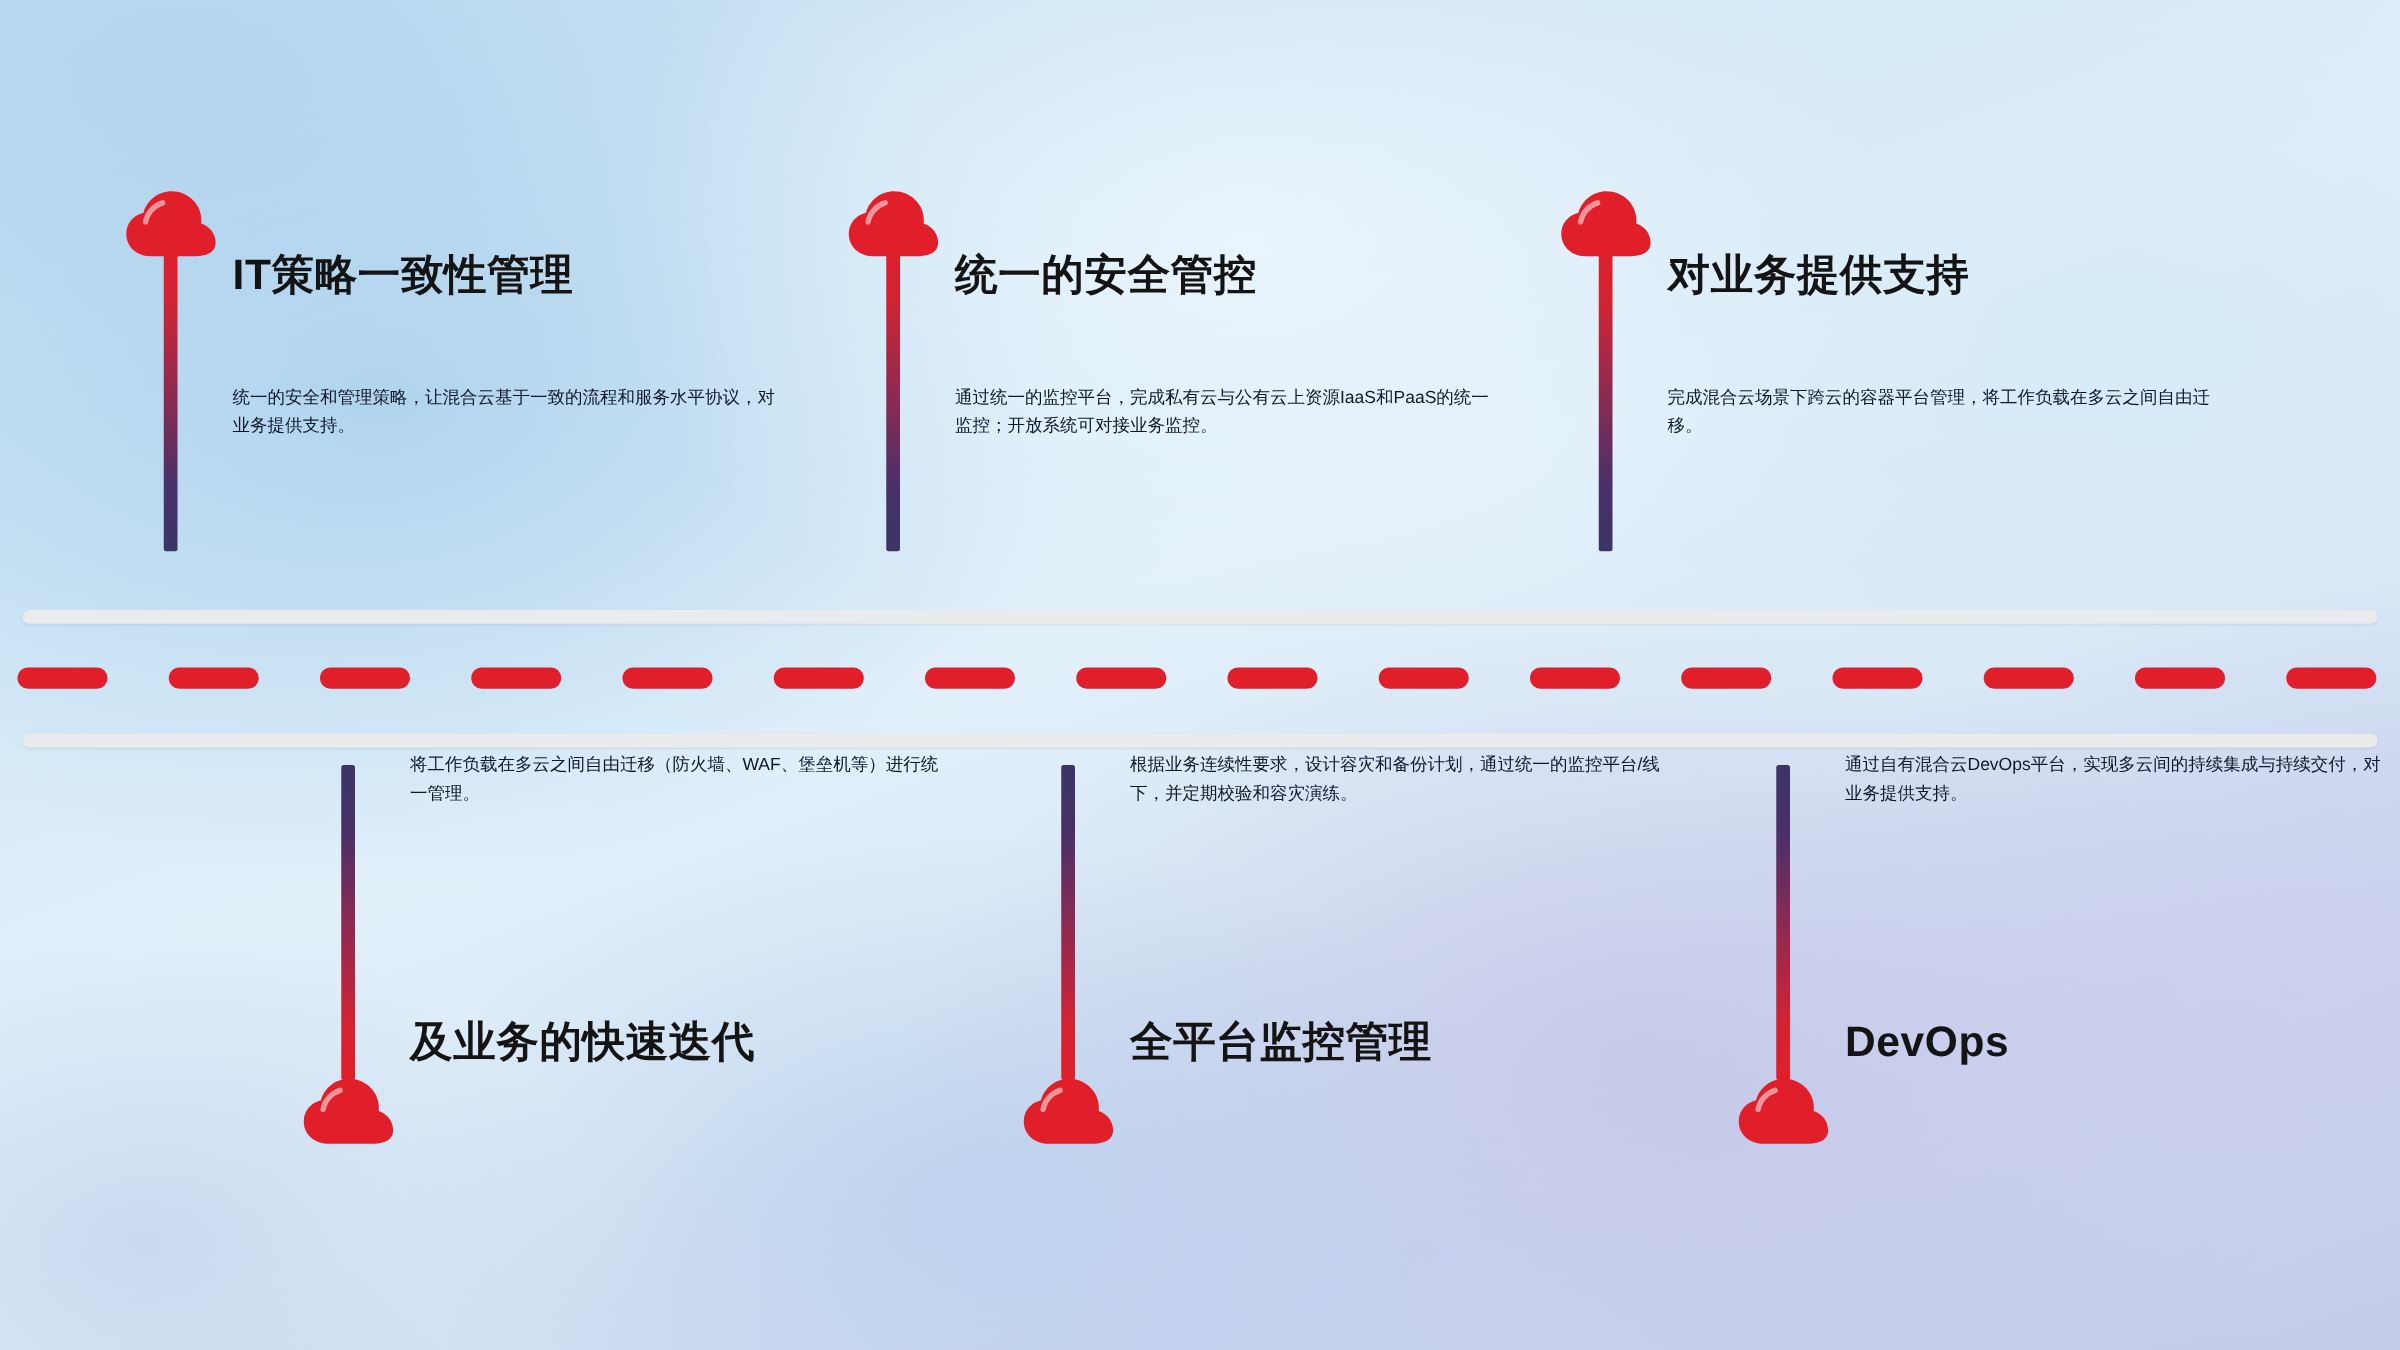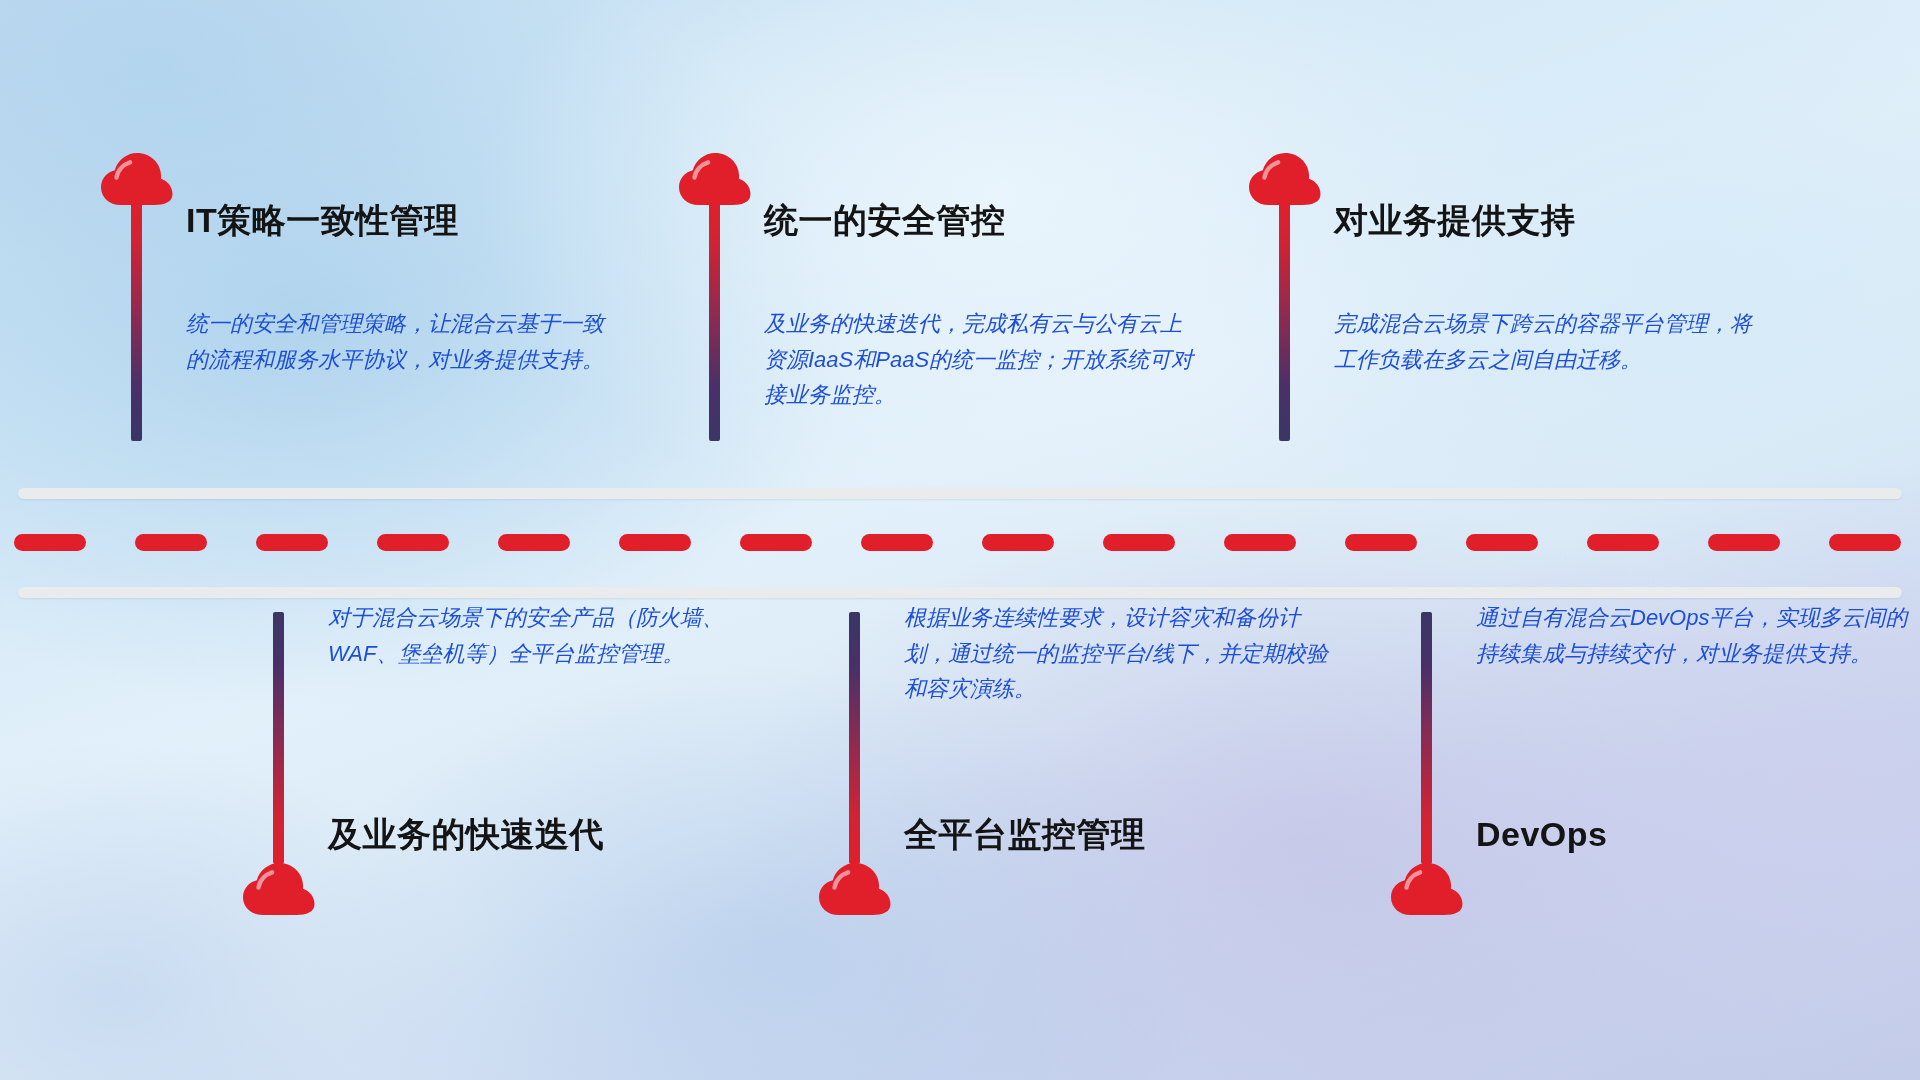--- a/index.html
+++ b/index.html
@@ -39,21 +39,21 @@
   .col.bottom{top:612px;}
 
   .marker{position:relative;width:74px;height:0;}
   .cloud{position:absolute;width:74px;height:56px;}
   .stem{position:absolute;width:11px;border-radius:2px;left:31px;}
   .stem.down{background:linear-gradient(180deg,#e01f2b 0%,#d22333 18%,#8f2a50 48%,#4a3068 78%,#3b3566 100%);}
   .stem.up{background:linear-gradient(180deg,#3b3566 0%,#4a3068 22%,#8f2a50 52%,#d22333 82%,#e01f2b 100%);}
 
   .heading{font-size:34px;font-weight:700;color:#141414;letter-spacing:.5px;
            white-space:nowrap;line-height:1;}
-  .body{font-size:22px;line-height:1.62;color:#1d4ed8;width:auto;font-style:italic;}
+  .body{font-size:14px;line-height:1.62;color:#0f172a;width:auto;}
 
   
   .col.top .cloud{top:0;left:0;}
   .col.top .stem{top:46px;height:245px;}
   .col.top .heading{position:absolute;left:86px;top:53px;}
   .col.top .body{position:absolute;left:86px;top:156px;width:436px;}
 
   
   .col.bottom .stem{top:0px;height:252px;}
   .col.bottom .cloud{top:248px;left:0;}
@@ -95,21 +95,21 @@
     <div class="marker">
       <div class="stem down"></div>
       <div class="cloud">
         <svg viewBox="0 0 74 56" width="74" height="56">
           <path d="M20.5 55C9.2 55 1 47.2 1 37.2c0-8.4 5.8-15.2 13.8-17C17.4 10.5 26.4 3 37.2 3c13.2 0 23.9 10.3 23.9 23 0 .9-.1 1.8-.2 2.7 6.9 2.2 11.6 8.3 11.6 15.4C72.5 52.5 64.2 55 54.3 55z" fill="#e01f2b"></path>
           <path d="M16.5 27.5c1.2-7.2 6.6-13 13.6-15.2" fill="none" stroke="#f4a0a6" stroke-width="4.4" stroke-linecap="round" opacity="0.9"></path>
         </svg>
       </div>
     </div>
     <div class="heading">统一的安全管控</div>
-    <div class="body">及业务的快速迭代，完成私有云与公有云上资源IaaS和PaaS的统一监控；开放系统可对接业务监控。</div>
+    <div class="body">通过统一的监控平台，完成私有云与公有云上资源IaaS和PaaS的统一监控；开放系统可对接业务监控。</div>
   </div>
 
   <div class="col top" style="left:1248px;">
     <div class="marker">
       <div class="stem down"></div>
       <div class="cloud">
         <svg viewBox="0 0 74 56" width="74" height="56">
           <path d="M20.5 55C9.2 55 1 47.2 1 37.2c0-8.4 5.8-15.2 13.8-17C17.4 10.5 26.4 3 37.2 3c13.2 0 23.9 10.3 23.9 23 0 .9-.1 1.8-.2 2.7 6.9 2.2 11.6 8.3 11.6 15.4C72.5 52.5 64.2 55 54.3 55z" fill="#e01f2b"></path>
           <path d="M16.5 27.5c1.2-7.2 6.6-13 13.6-15.2" fill="none" stroke="#f4a0a6" stroke-width="4.4" stroke-linecap="round" opacity="0.9"></path>
         </svg>
@@ -145,21 +145,21 @@
   <div class="col bottom" style="left:242px;">
     <div class="marker">
       <div class="stem up"></div>
       <div class="cloud">
         <svg viewBox="0 0 74 56" width="74" height="56">
           <path d="M20.5 55C9.2 55 1 47.2 1 37.2c0-8.4 5.8-15.2 13.8-17C17.4 10.5 26.4 3 37.2 3c13.2 0 23.9 10.3 23.9 23 0 .9-.1 1.8-.2 2.7 6.9 2.2 11.6 8.3 11.6 15.4C72.5 52.5 64.2 55 54.3 55z" fill="#e01f2b"></path>
           <path d="M16.5 27.5c1.2-7.2 6.6-13 13.6-15.2" fill="none" stroke="#f4a0a6" stroke-width="4.4" stroke-linecap="round" opacity="0.9"></path>
         </svg>
       </div>
     </div>
-    <div class="body">对于混合云场景下的安全产品（防火墙、WAF、堡垒机等）全平台监控管理。</div>
+    <div class="body">将工作负载在多云之间自由迁移（防火墙、WAF、堡垒机等）进行统一管理。</div>
     <div class="heading">及业务的快速迭代</div>
   </div>
 
   <div class="col bottom" style="left:818px;">
     <div class="marker">
       <div class="stem up"></div>
       <div class="cloud">
         <svg viewBox="0 0 74 56" width="74" height="56">
           <path d="M20.5 55C9.2 55 1 47.2 1 37.2c0-8.4 5.8-15.2 13.8-17C17.4 10.5 26.4 3 37.2 3c13.2 0 23.9 10.3 23.9 23 0 .9-.1 1.8-.2 2.7 6.9 2.2 11.6 8.3 11.6 15.4C72.5 52.5 64.2 55 54.3 55z" fill="#e01f2b"></path>
           <path d="M16.5 27.5c1.2-7.2 6.6-13 13.6-15.2" fill="none" stroke="#f4a0a6" stroke-width="4.4" stroke-linecap="round" opacity="0.9"></path>

